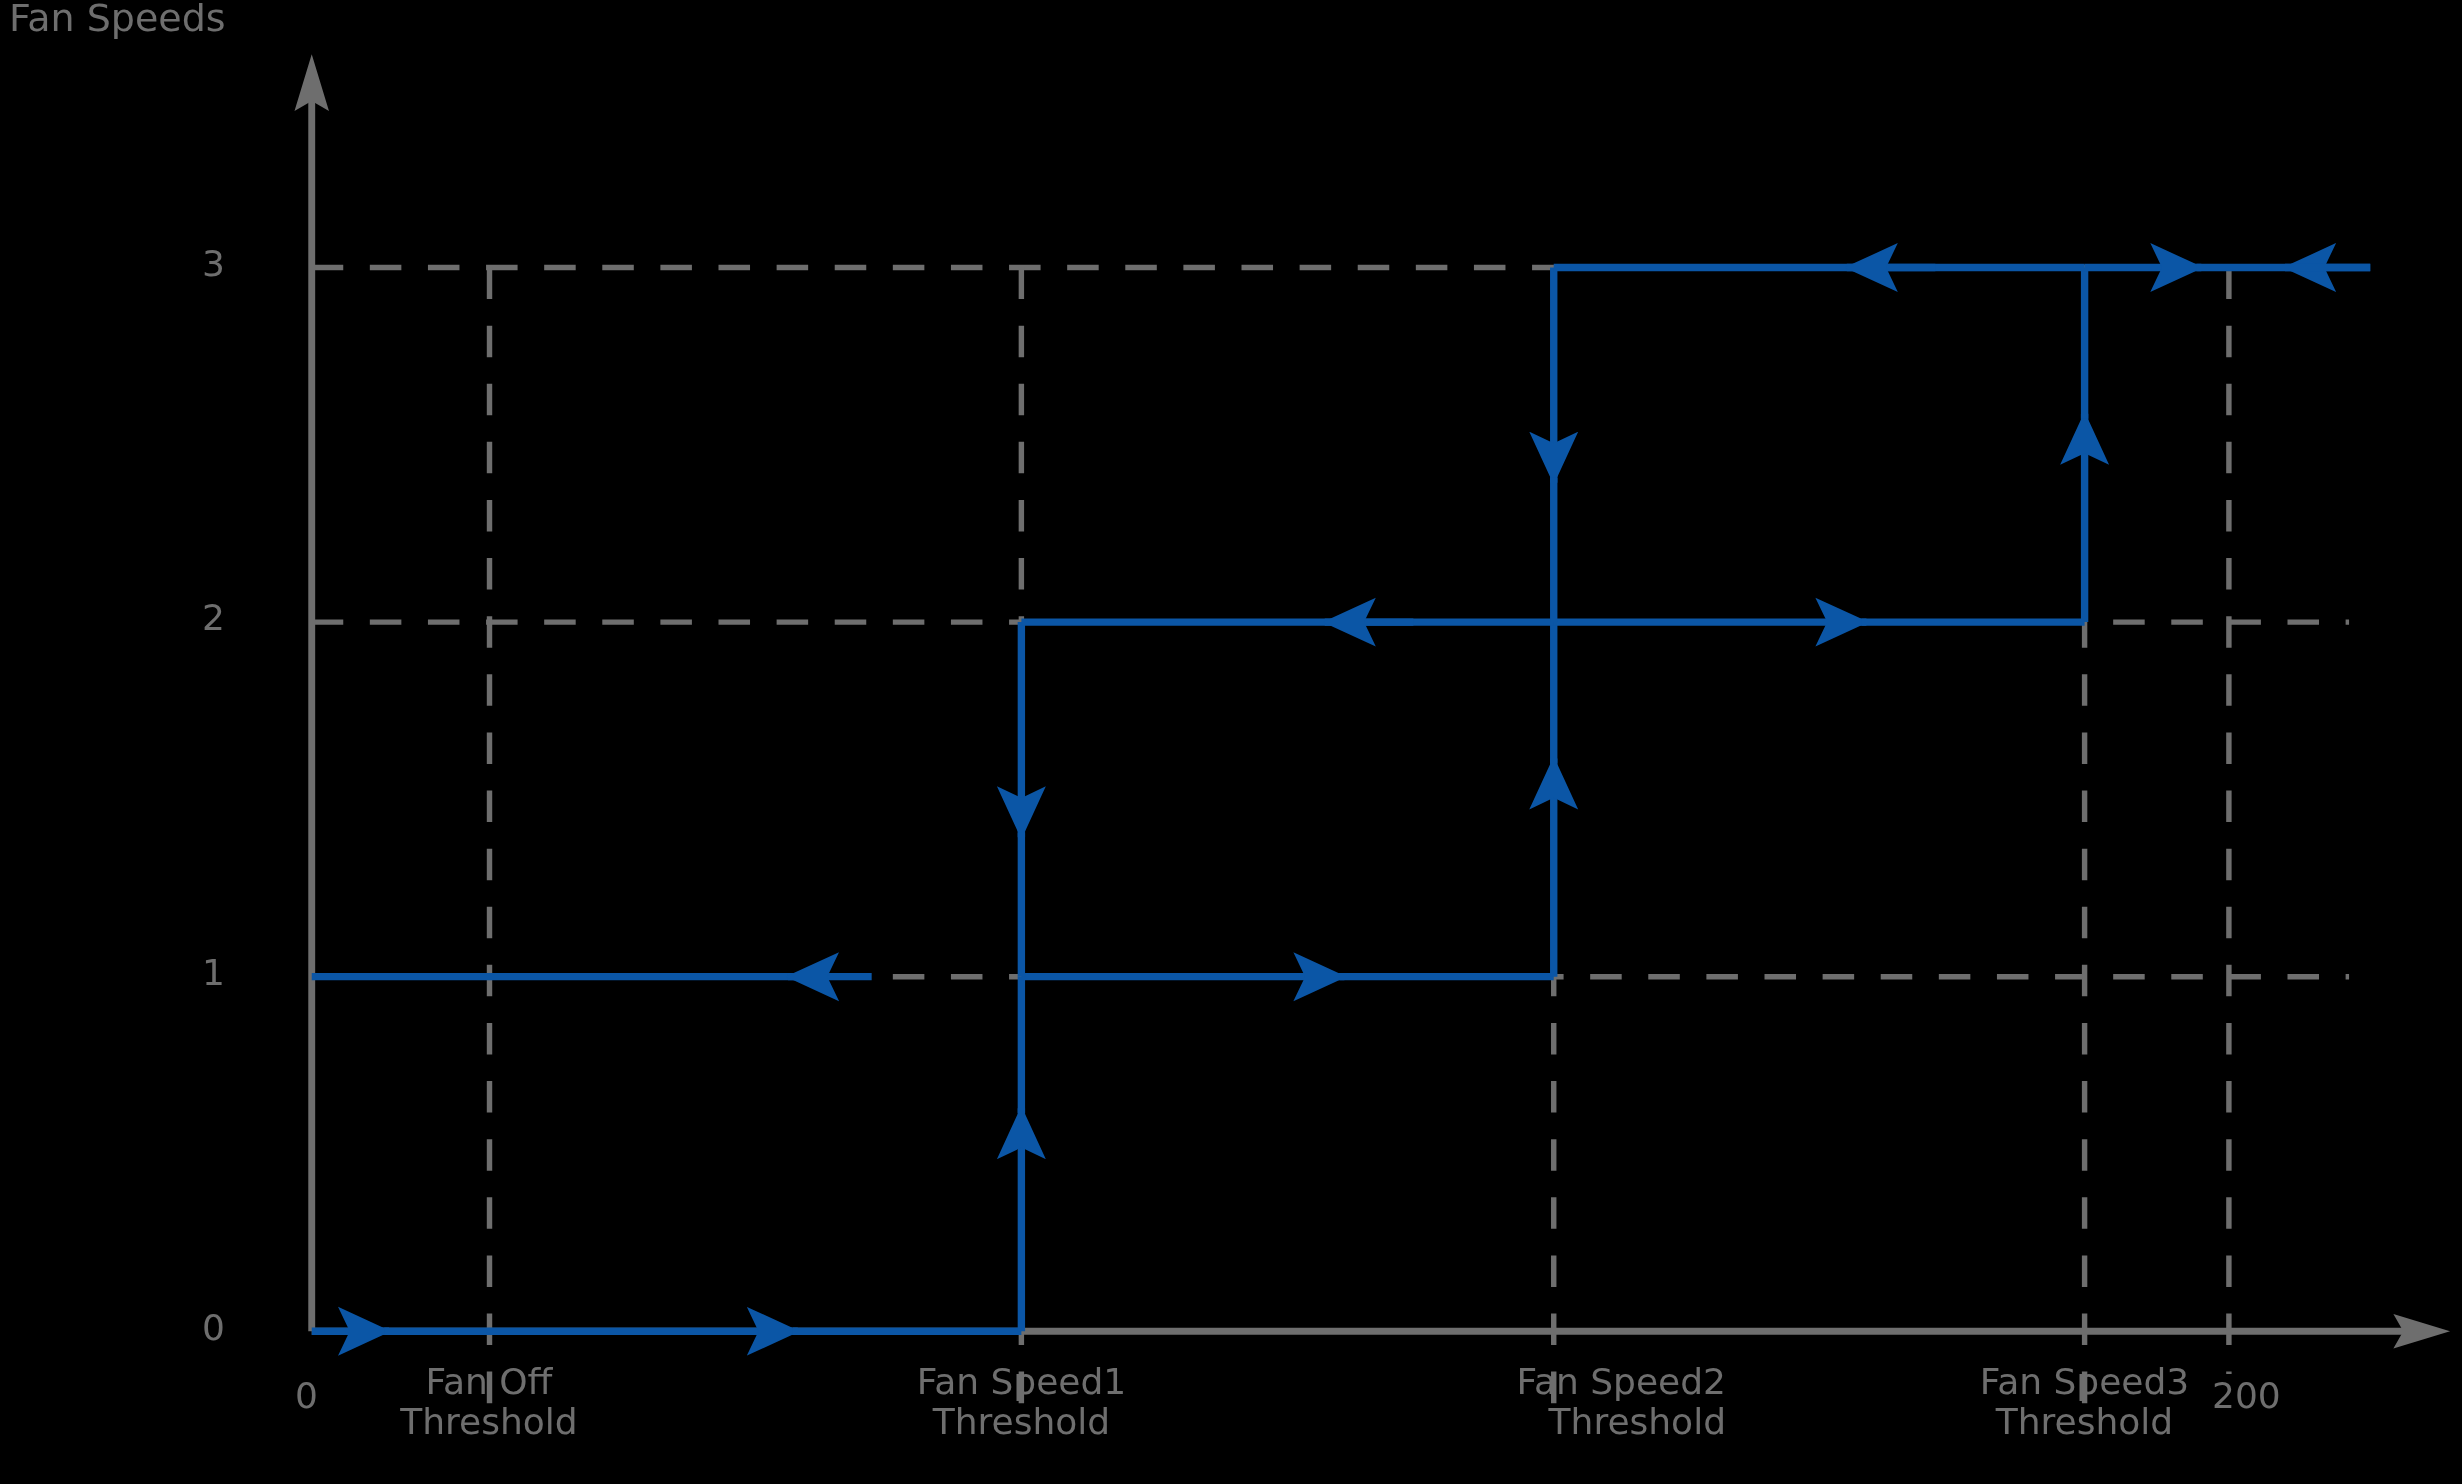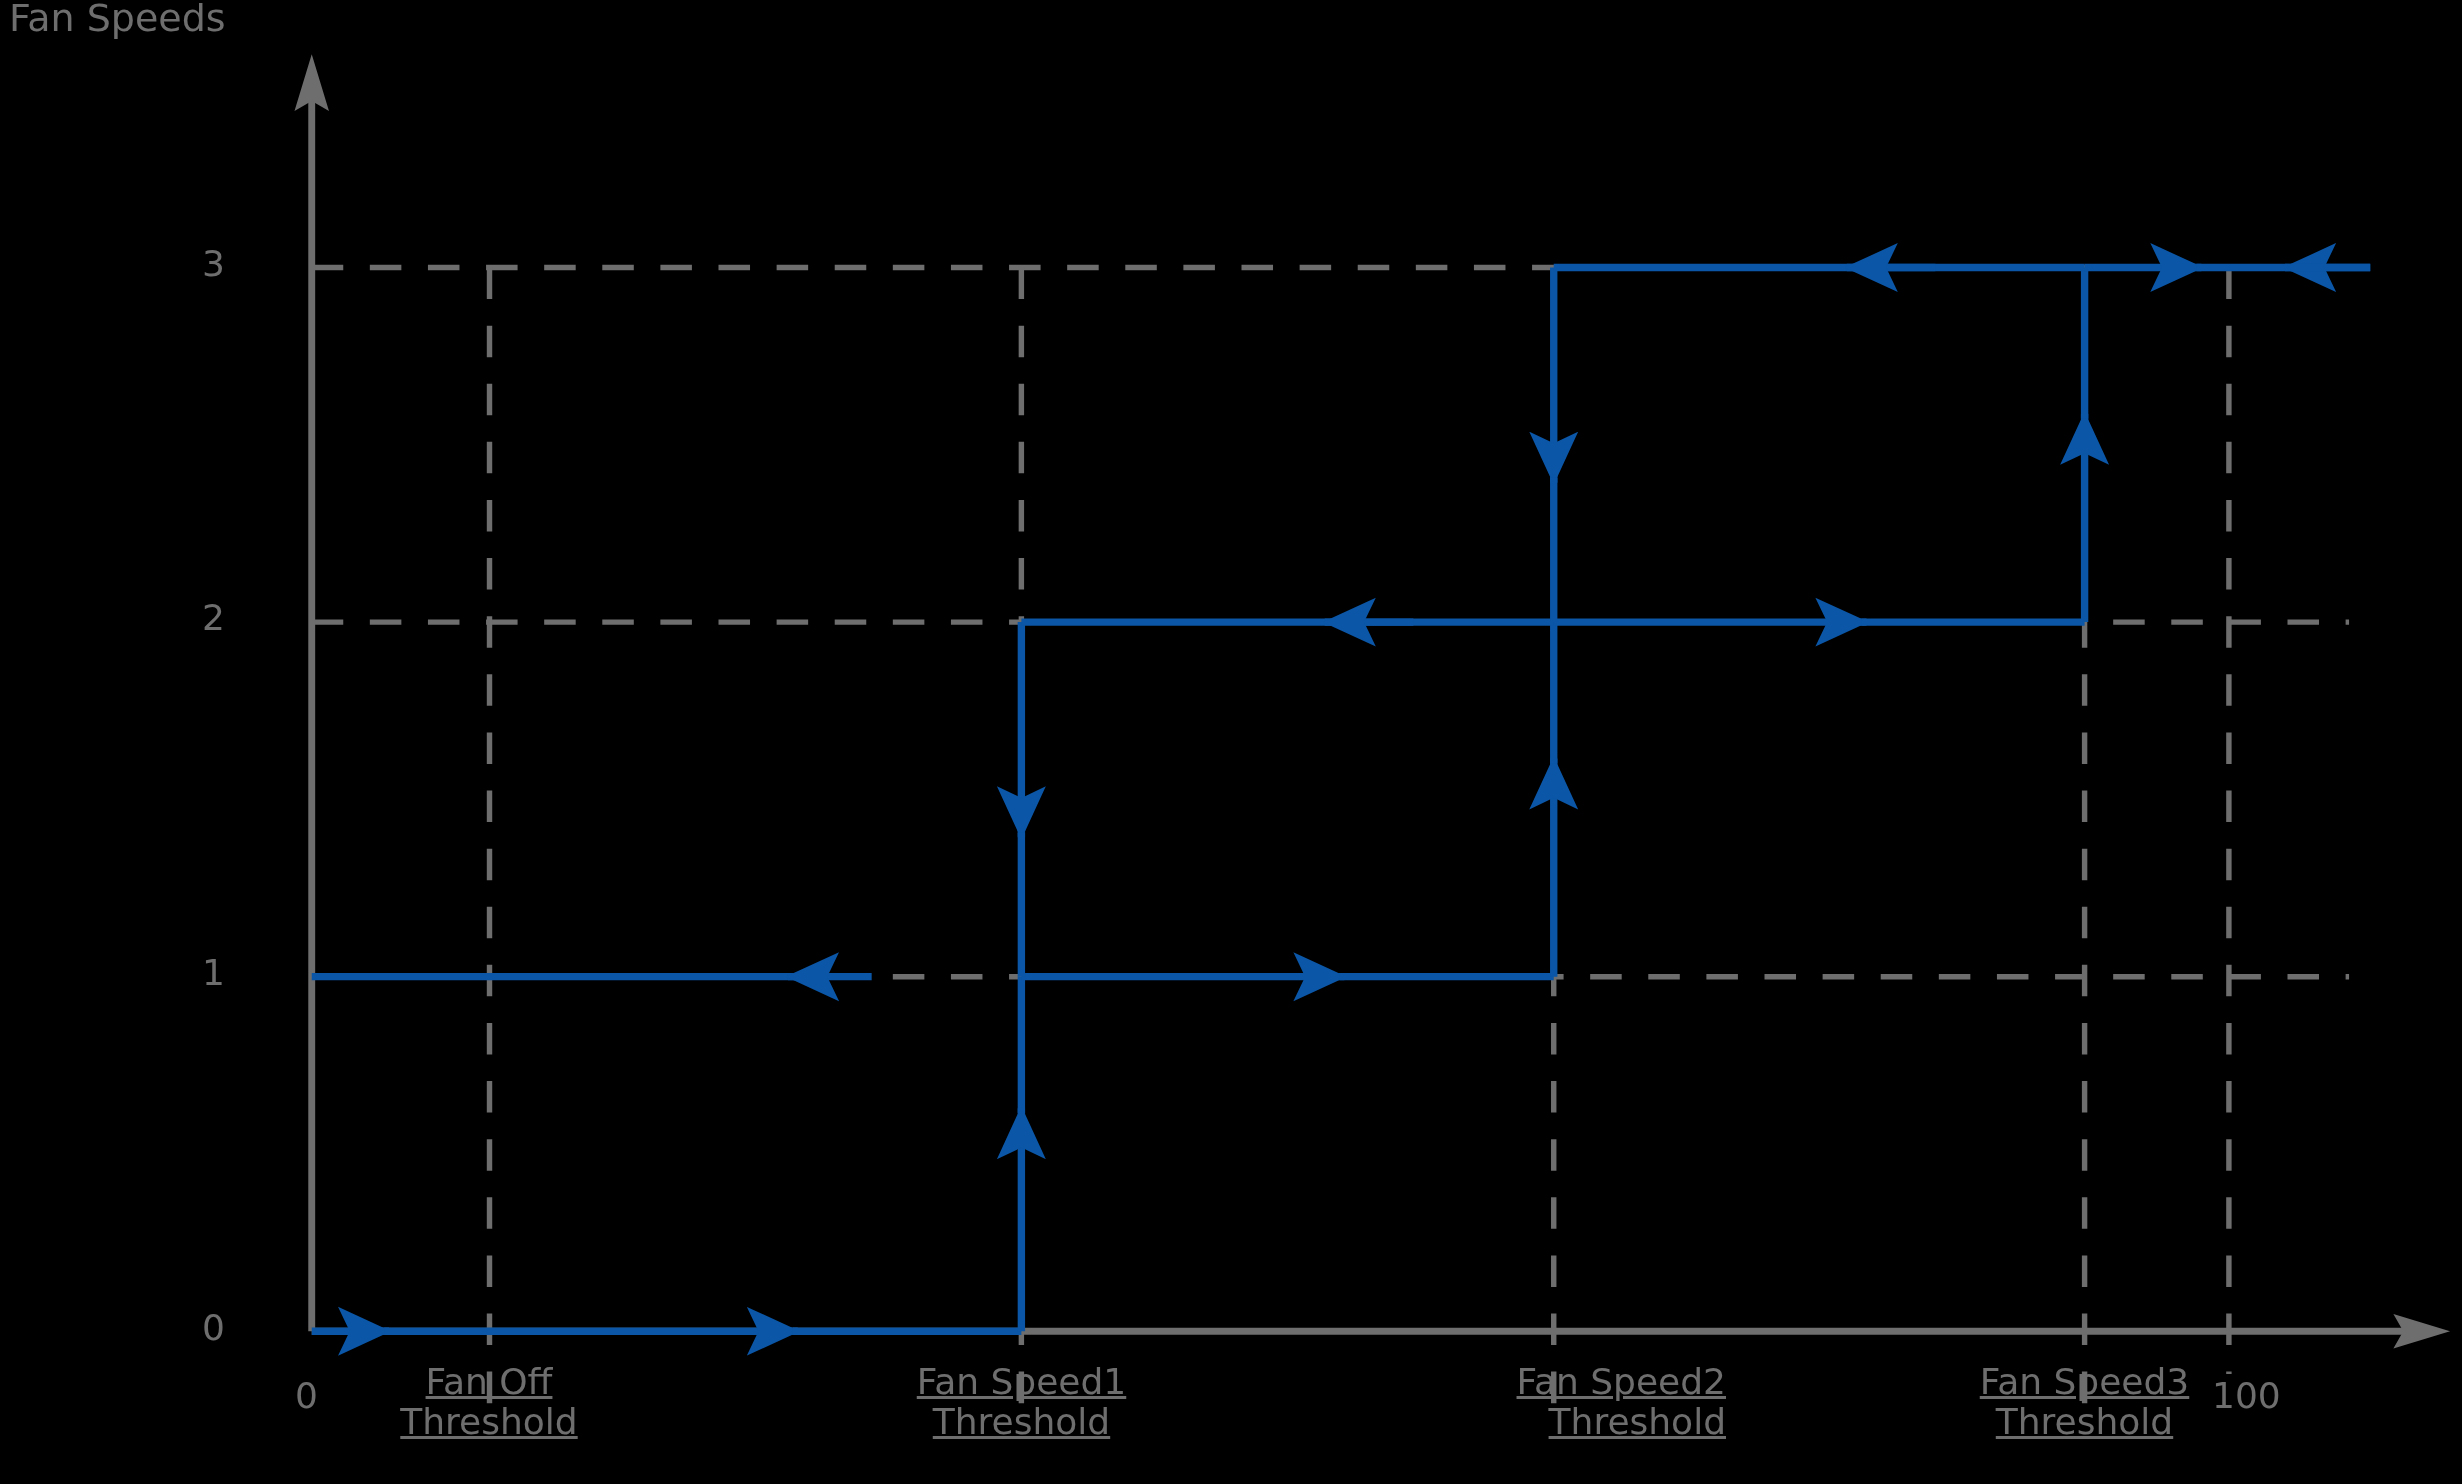--- a/index.html
+++ b/index.html
@@ -2,36 +2,36 @@
 <html style="font-size:7.9px"><head>
 <meta charset="utf-8">
 <style>
   html,body{margin:0;padding:0;background:#000;}
   #stage{position:relative;width:2974px;height:1485px;background:#000;
          font-family:"DejaVu Sans","Liberation Sans",sans-serif;overflow:hidden;}
   #plot{position:absolute;inset:0;width:2974px;height:1485px;}
   .lbl{position:absolute;color:#6e6e6e;font-family:"DejaVu Sans","Liberation Sans",sans-serif;
        white-space:nowrap;line-height:1.12;}
   .tick{font-size:36px;}
-  .thr{font-size:36px;text-align:center;text-decoration:underline;}
+  .thr{font-size:36px;text-align:center;}
 </style>
 </head>
 <body>
 
 <div id="stage">
 
   <div class="lbl" style="left:8.9px;top:-3px;font-size:38px;">Fan Speeds</div>
 
   <div class="lbl tick" style="left:202px;top:244px;">3</div>
   <div class="lbl tick" style="left:202px;top:598px;">2</div>
   <div class="lbl tick" style="left:202px;top:953px;">1</div>
   <div class="lbl tick" style="left:202px;top:1308px;">0</div>
 
   <div class="lbl tick" style="left:295px;top:1376px;">0</div>
-  <div class="lbl tick" style="left:2212px;top:1376px;">100</div>
+  <div class="lbl tick" style="left:2212px;top:1376px;">200</div>
 
   <div class="lbl thr" style="left:366px;top:1362px;width:246px;">
     <div>Fan Off</div>
     <div>Threshold</div>
   </div>
 
   <div class="lbl thr" style="left:849px;top:1362px;width:345px;">
     <div>Fan Speed1</div>
     <div>Threshold</div>
   </div>

